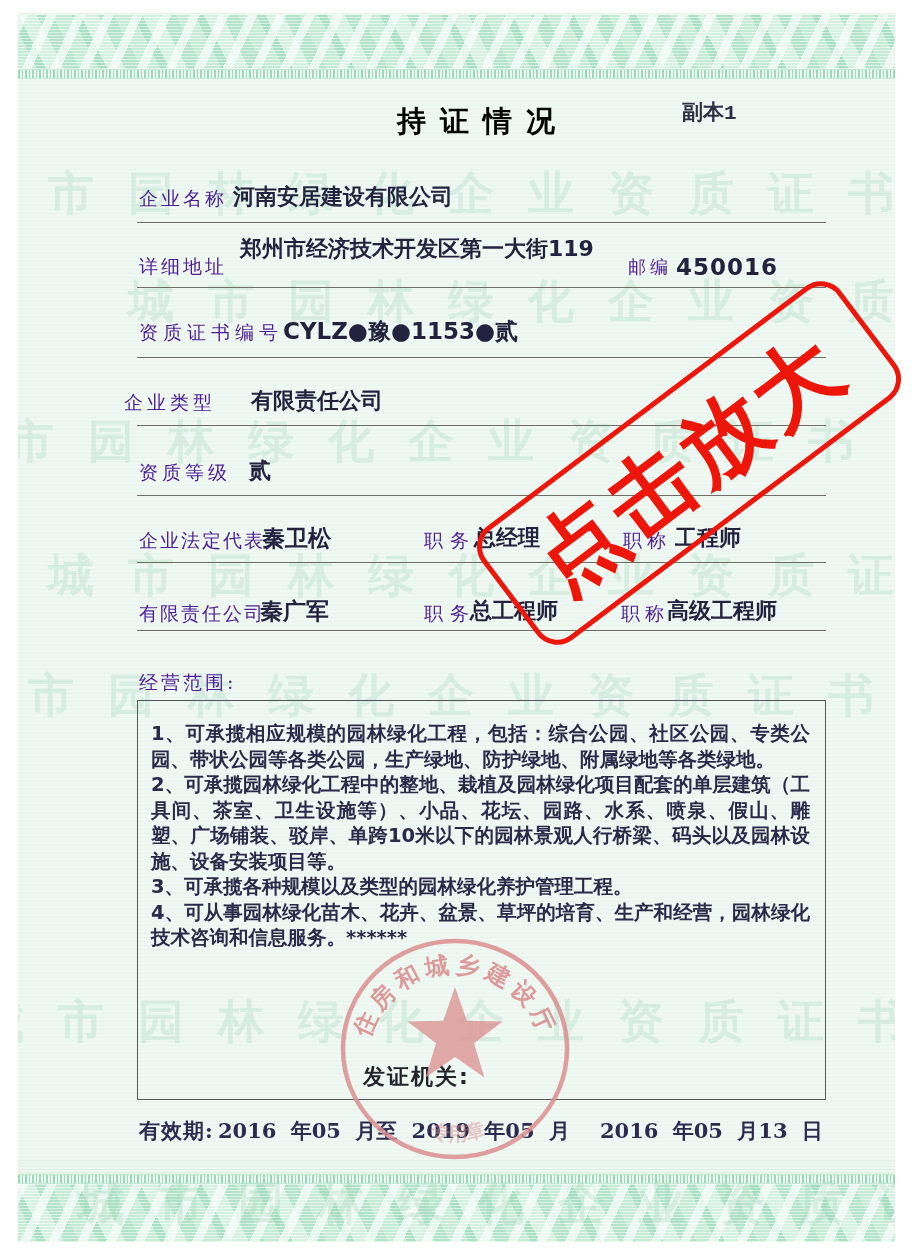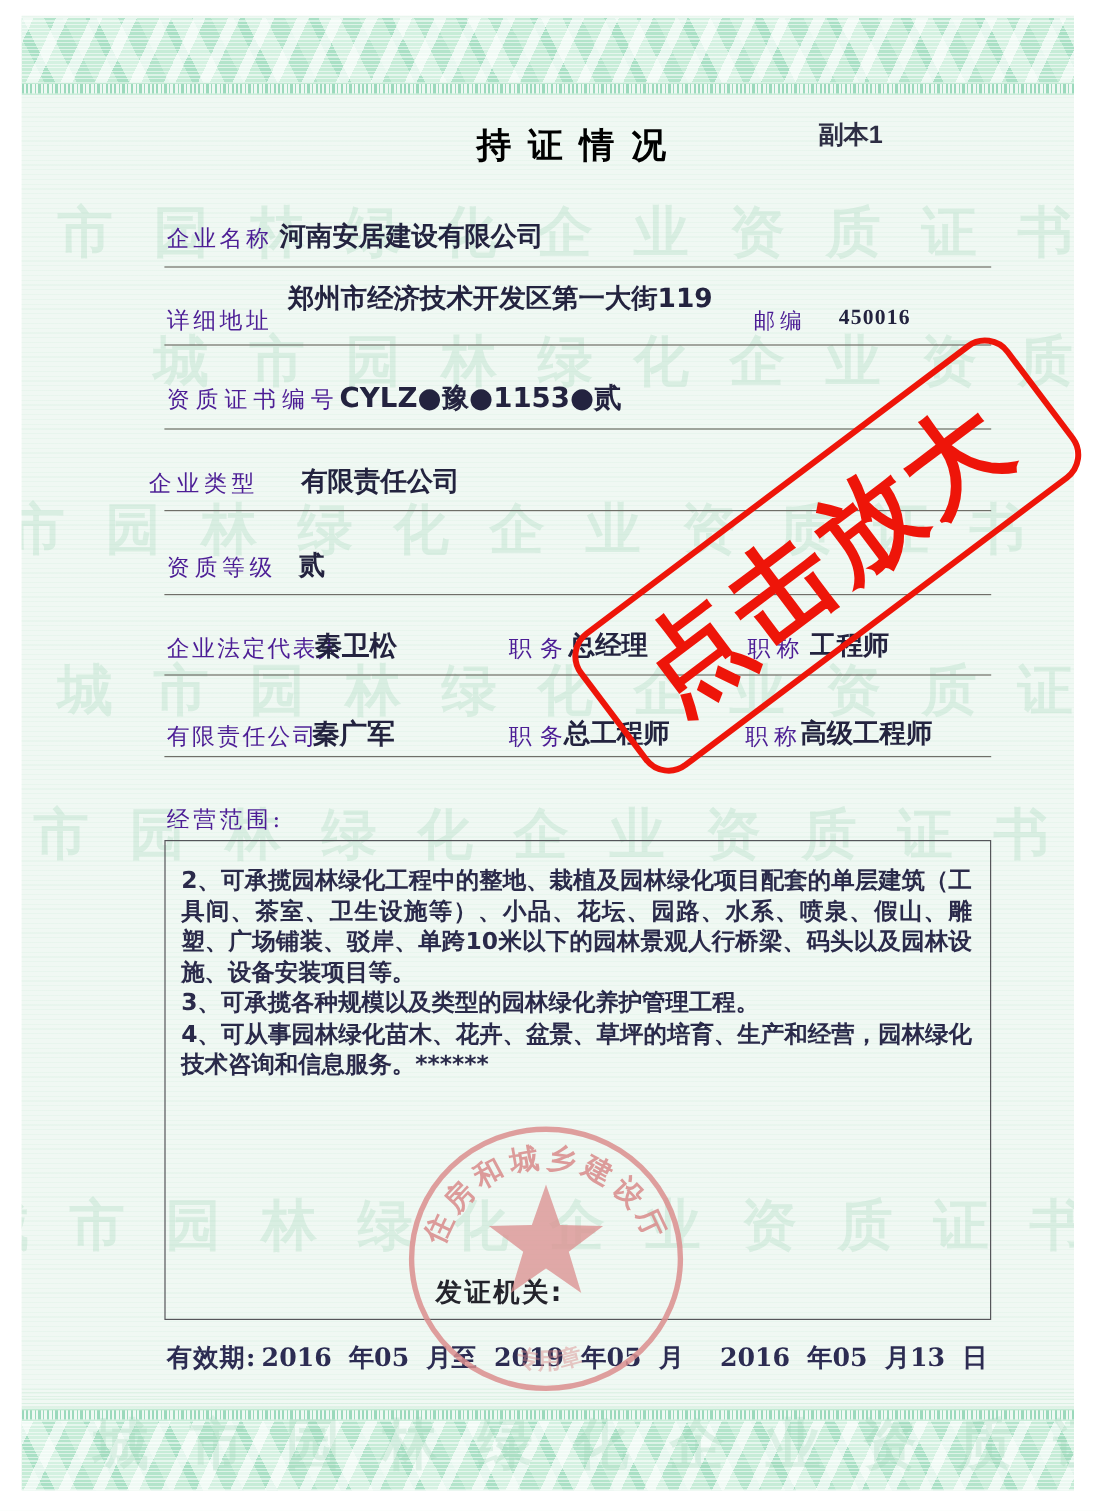--- a/index.html
+++ b/index.html
@@ -48,21 +48,21 @@
   .val{
     font-weight:bold;font-size:22px;color:#23233f;
   }
   .rule{position:absolute;height:1px;background:#6f6f68;}
   .title{
     font-family:"DejaVu Serif","Liberation Serif",serif;
     font-weight:bold;font-size:29px;letter-spacing:14px;color:#000000;
   }
   .copylbl{
     font-weight:bold;font-size:21px;color:#2e2e44;
-    font-family:Liberation Sans, sans-serif;
+    font-family:Liberation Mono, monospace;
   }
   .scope-box{
     position:absolute;left:137px;top:700px;width:689px;height:400px;
     border:1.5px solid #55555a;box-sizing:border-box;
     padding:20px 15px 0 13px;
   }
   .scope-box p{
     margin:0;font-weight:bold;font-size:19.5px;line-height:25.5px;
     color:#2a2a4a;text-align:justify;
   }
@@ -110,21 +110,21 @@
 <div class="abs title" style="left:397px;top:102px;">持证情况</div>
 <div class="abs copylbl" style="left:682px;top:98px;">副本1</div>
 
 <div class="abs lbl" style="left:139px;top:186px;letter-spacing:3px;">企业名称</div>
 <div class="abs val" style="left:233px;top:182px;">河南安居建设有限公司</div>
 <div class="rule" style="left:137px;top:222px;width:689px;"></div>
 
 <div class="abs val" style="left:240px;top:234px;">郑州市经济技术开发区第一大街119</div>
 <div class="abs lbl" style="left:139px;top:254px;letter-spacing:3px;">详细地址</div>
 <div class="abs lbl" style="left:628px;top:255px;font-size:18px;letter-spacing:4px;">邮编</div>
-<div class="abs val" style="left:699px;top:254px;font-size:18px;letter-spacing:1px;font-family:Liberation Serif, serif;">450016</div>
+<div class="abs val" style="left:676px;top:254px;font-size:23px;letter-spacing:1px;">450016</div>
 <div class="rule" style="left:137px;top:287px;width:689px;"></div>
 
 <div class="abs lbl" style="left:139px;top:320px;letter-spacing:5px;">资质证书编号</div>
 <div class="abs val" style="left:283px;top:316px;font-size:23px;">CYLZ●豫●1153●贰</div>
 <div class="rule" style="left:137px;top:357px;width:689px;"></div>
 
 <div class="abs lbl" style="left:124px;top:390px;letter-spacing:4px;">企业类型</div>
 <div class="abs val" style="left:251px;top:386px;">有限责任公司</div>
 <div class="rule" style="left:137px;top:425px;width:689px;"></div>
 
@@ -143,20 +143,21 @@
 <div class="abs lbl" style="left:139px;top:601px;letter-spacing:2px;">有限责任公司</div>
 <div class="abs val" style="left:260px;top:596px;font-size:23px;">秦广军</div>
 <div class="abs lbl" style="left:424px;top:601px;letter-spacing:7px;">职务</div>
 <div class="abs val" style="left:470px;top:596px;">总工程师</div>
 <div class="abs lbl" style="left:621px;top:601px;letter-spacing:5px;">职称</div>
 <div class="abs val" style="left:667px;top:596px;">高级工程师</div>
 <div class="rule" style="left:137px;top:630px;width:689px;"></div>
 
 <div class="abs lbl" style="left:139px;top:670px;letter-spacing:3px;">经营范围:</div>
 <div class="scope-box">
+  <p>1、可承揽相应规模的园林绿化工程，包括：综合公园、社区公园、专类公园、带状公园等各类公园，生产绿地、防护绿地、附属绿地等各类绿地。</p>
   <p>2、可承揽园林绿化工程中的整地、栽植及园林绿化项目配套的单层建筑（工具间、茶室、卫生设施等）、小品、花坛、园路、水系、喷泉、假山、雕塑、广场铺装、驳岸、单跨10米以下的园林景观人行桥梁、码头以及园林设施、设备安装项目等。</p>
   <p>3、可承揽各种规模以及类型的园林绿化养护管理工程。</p>
   <p>4、可从事园林绿化苗木、花卉、盆景、草坪的培育、生产和经营，园林绿化技术咨询和信息服务。******</p>
 </div>
 
 <svg class="seal" width="245" height="240" viewBox="0 0 245 240">
   <defs>
     <path id="arcTop" d="M 32,132 A 90,92 0 0 1 212,132" fill="none"></path>
     <path id="arcBottom" d="M 58,176 A 82,82 0 0 0 190,172" fill="none"></path>
   </defs>

